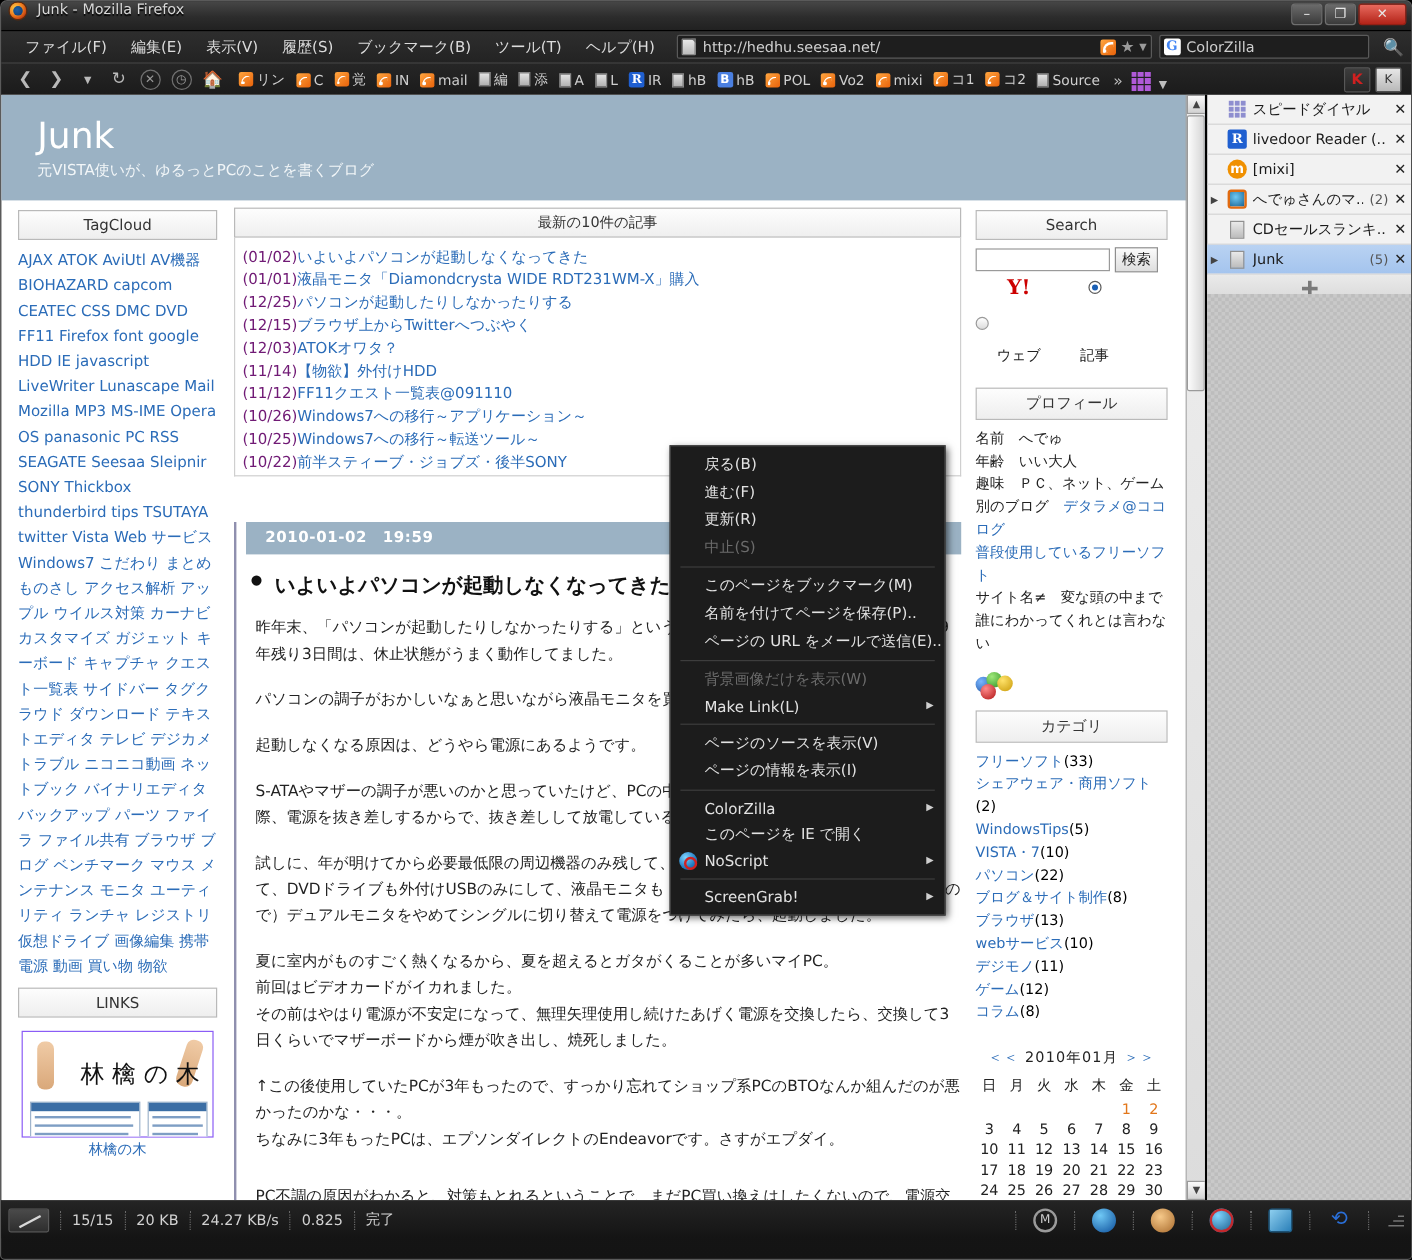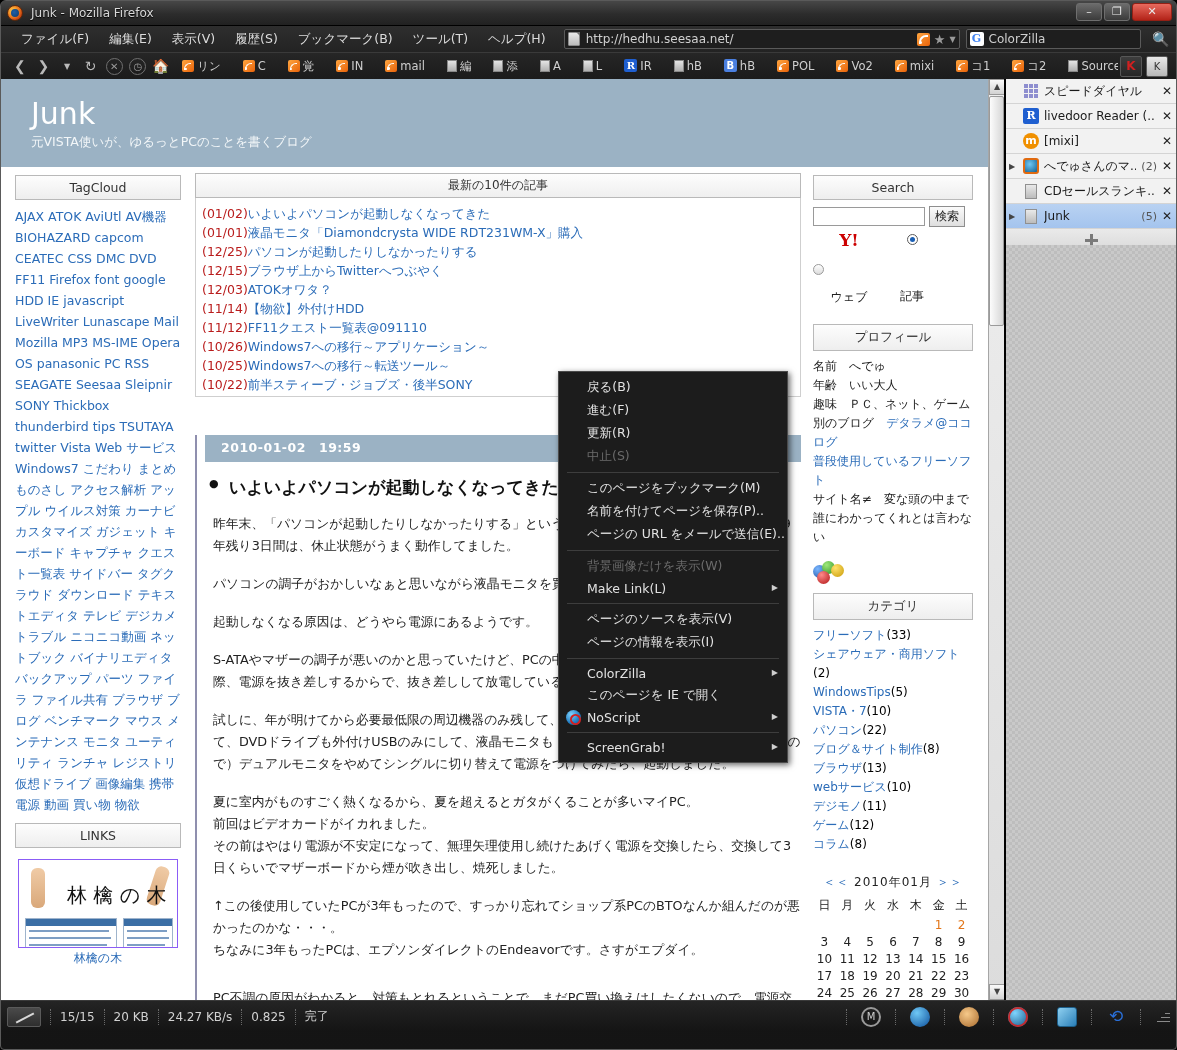--- a/index.html
+++ b/index.html
@@ -17,21 +17,21 @@
     position: absolute; left:0; top:0; width:1177px; height:1050px;
     background: linear-gradient(180deg,#3a3a3a 0%, #1c1c1c 60%, #141414 100%);
     border: 1px solid #5a5a5a;
     border-radius: 6px 6px 4px 4px;
     overflow: hidden;
   }
   #titlebar {
     height: 25px; position: relative;
     background: linear-gradient(180deg,#474747 0%, #2c2c2c 55%, #212121 100%);
     border-bottom: 1px solid #000;
-    display: flex; align-items: center; padding-left: 6px;
+    display: flex; padding-left: 6px;
   }
   #ff-logo {
     width: 16px; height: 16px; border-radius: 50%;
     background: radial-gradient(circle at 35% 35%, #ffd24d 0%, #f08020 45%, #c33f10 75%, #7a2a10 100%);
     border: 1px solid #5b2a0d; flex: 0 0 auto;
     position: relative;
   }
   #ff-logo:after{
     content:""; position:absolute; left:3px; top:3px; width:8px; height:8px;
     border-radius:50%; background: radial-gradient(circle at 40% 40%, #1d5fa8, #123a68);
@@ -91,21 +91,21 @@
     height: 27px; display:flex; align-items:center;
     background: linear-gradient(180deg,#262626,#1b1b1b);
     border-top:1px solid #3a3a3a; padding-left:8px; gap:2px;
   }
   .navbtn { width:24px;height:21px; display:flex;align-items:center;justify-content:center;
             color:#b9b9b9; font-size:14px; }
   .navbtn.disabled { color:#5d5d5d; }
   .circ { width:17px;height:17px;border-radius:50%;border:1px solid #707070;
           display:flex;align-items:center;justify-content:center;font-size:10px;color:#9a9a9a;}
 
-  #bmbar { display:flex; align-items:flex-start; gap:14px; margin-left:4px; flex:1 1 auto; overflow:hidden;}
+  #bmbar { display:flex; align-items:flex-end; gap:1px; margin-left:4px; flex:1 1 auto; overflow:hidden;}
   .bm { display:flex; align-items:center; gap:3px; padding: 2px 4px; color:#cfcfcf; font-size:11.5px; white-space:nowrap;}
   .bm .doc-ic { width:10px;height:12px;background:linear-gradient(180deg,#e4e4e4,#b0b0b0);border:1px solid #888; }
   .bm .r-ic { width:13px;height:13px;background:#1f5fd0;color:#fff;font-size:10px;font-weight:bold;
               text-align:center;line-height:13px;border-radius:2px; font-family:"DejaVu Serif",serif;}
   .bm .b-ic { width:13px;height:13px;background:#4a7fe0;color:#fff;font-size:10px;font-weight:bold;
               text-align:center;line-height:13px;border-radius:2px;}
   .rss-sm { width:12px;height:12px;border-radius:2px; background:linear-gradient(135deg,#ffa640,#e8620a); position:relative;flex:0 0 auto;}
   .rss-sm:before{content:"";position:absolute;left:2px;bottom:2px;width:2.5px;height:2.5px;border-radius:50%;background:#fff;}
   .rss-sm:after{content:"";position:absolute;left:2px;bottom:2px;width:6px;height:6px;border:1.7px solid #fff;border-right:none;border-bottom:none;border-radius:6px 0 0 0;}
   .chev { color:#bdbdbd; font-size:13px; padding:0 6px; }
@@ -152,21 +152,21 @@
   .t1 .blk { position:absolute; background:#fff; border:1px solid #9fb4cc; }
   .t1 .bar { position:absolute; background:#3b6ea5; height:7px; }
   .t1 .ln { position:absolute; background:#7e9ec4; height:2px; }
 
   
   #centercol { width: 622px; padding: 0 8px; }
   #latest-head { border:1px solid #b9b9b9; background:linear-gradient(180deg,#fdfdfd,#efefef);
       text-align:center; font-size:12px; color:#333; padding:3px 0; }
   #latest-list { border:1px solid #cfcfcf; border-top:none; padding: 6px 6px 2px 6px;
       font-size:12.5px; line-height:19px; min-height: 178px; }
-  #latest-list .d { color:#b91c1c; }
+  #latest-list .d { color:#701a75; }
   #latest-list a { color:#2b6cb8; text-decoration:none; }
   #pager { text-align:right; font-size:13px; color:#2b6cb8; padding: 4px 14px 12px 0; letter-spacing:1px;}
   #pager .dash { color:#444; }
 
   #article { border-left: 2px solid #8f8fae; padding-left: 8px; margin-top: 4px; }
   #art-date { background:#9bb2c4; color:#ffffff; font-size:12.5px; font-weight:bold;
       padding: 5px 0 5px 16px; letter-spacing:0.5px; }
   #art-title { font-size:17px; font-weight:bold; color:#111; margin: 14px 0 14px 24px; position:relative; }
   #art-title:before { content:"\25CF"; position:absolute; left:-20px; top:1px; font-size:11px; color:#111; }
   .para { font-size:12.8px; line-height:22px; color:#222; margin: 0 0 16px 8px; }

